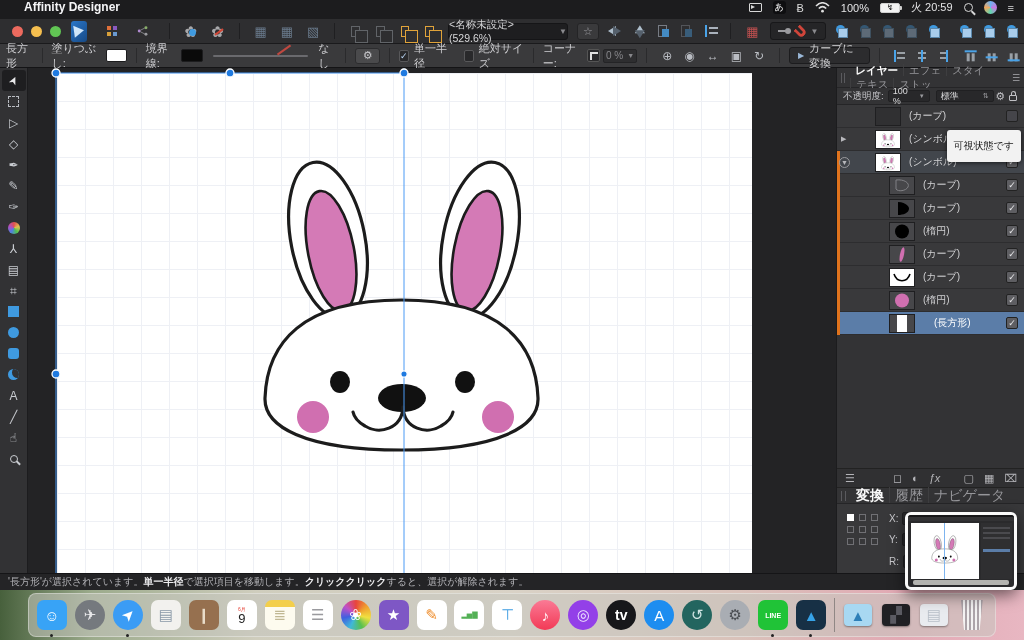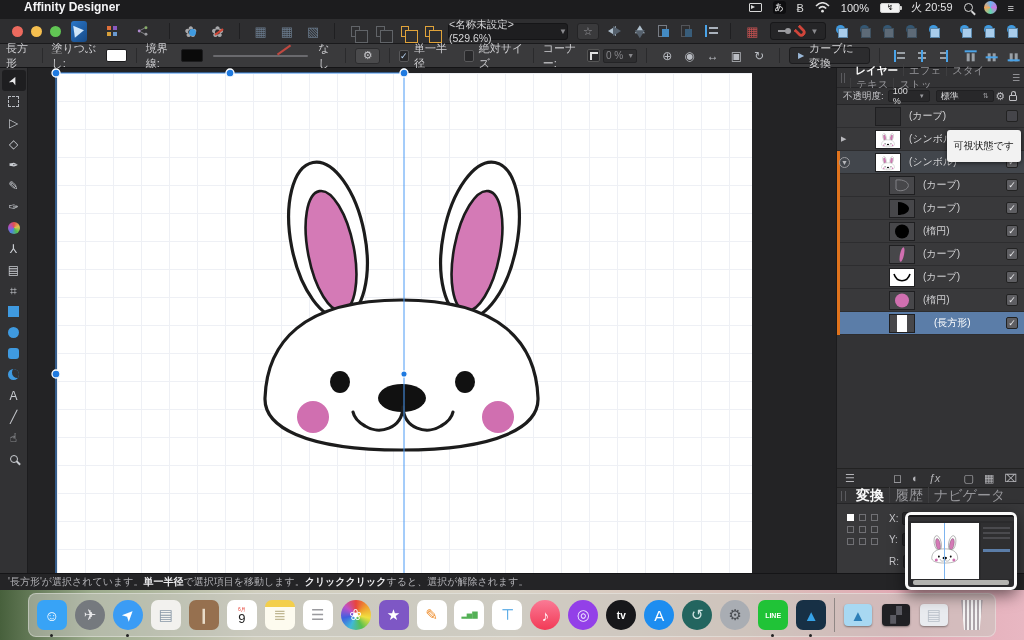--- a/index.html
+++ b/index.html
@@ -663,21 +663,21 @@
         <span style="color: rgb(255, 255, 255);">♪</span>
       </div>
     </div>
     <div class="dk">
       <div class="base" style="background: rgb(147, 64, 232); border-radius: 50%;">
         <span style="color: rgb(240, 232, 255);">◎</span>
       </div>
     </div>
     <div class="dk">
       <div class="base" style="background: rgb(23, 23, 26); border-radius: 50%;">
-        <span style="color: rgb(255, 255, 255); font-size: 10px; font-weight: bold; letter-spacing: 0px;">tv</span>
+        <span style="color: rgb(255, 255, 255); font-size: 14px; font-weight: bold; letter-spacing: 0px;">tv</span>
       </div>
     </div>
     <div class="dk">
       <div class="base" style="background: rgb(29, 141, 240); border-radius: 50%;">
         <span style="color: rgb(255, 255, 255);">A</span>
       </div>
     </div>
     <div class="dk">
       <div class="base" style="background: rgb(35, 101, 95); border-radius: 50%;">
         <span style="color: rgb(207, 228, 226);">↺</span>

